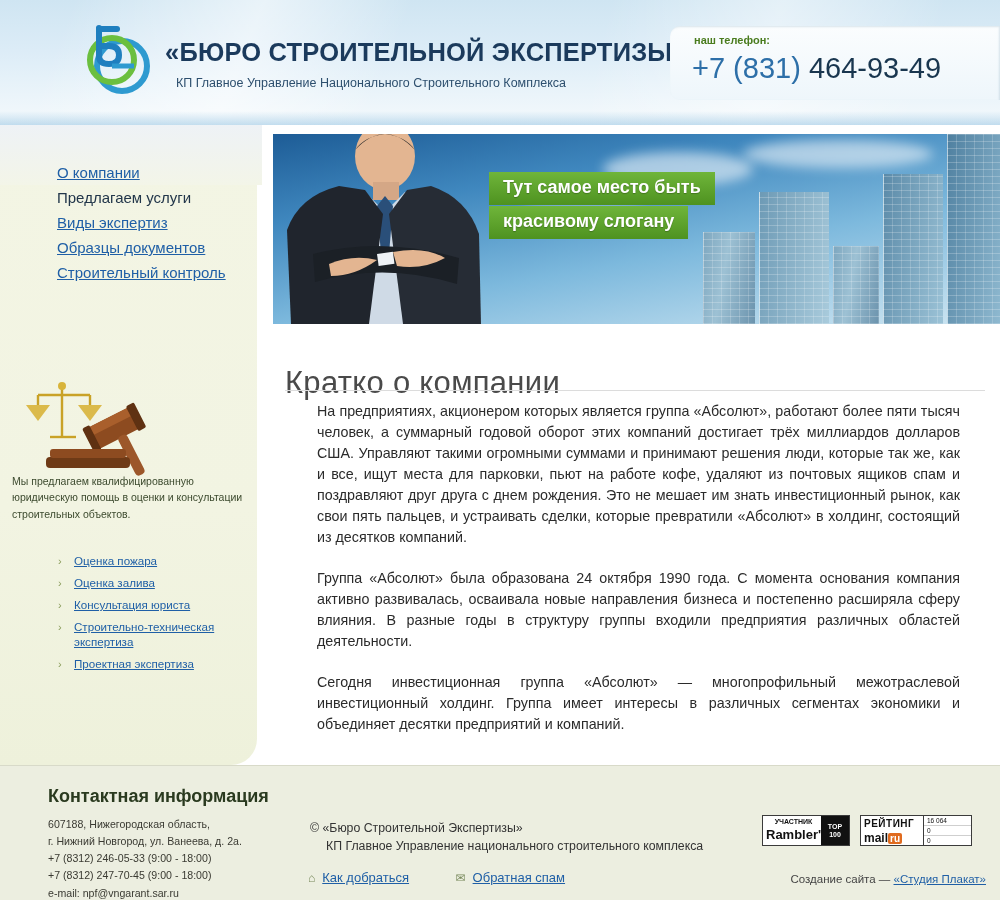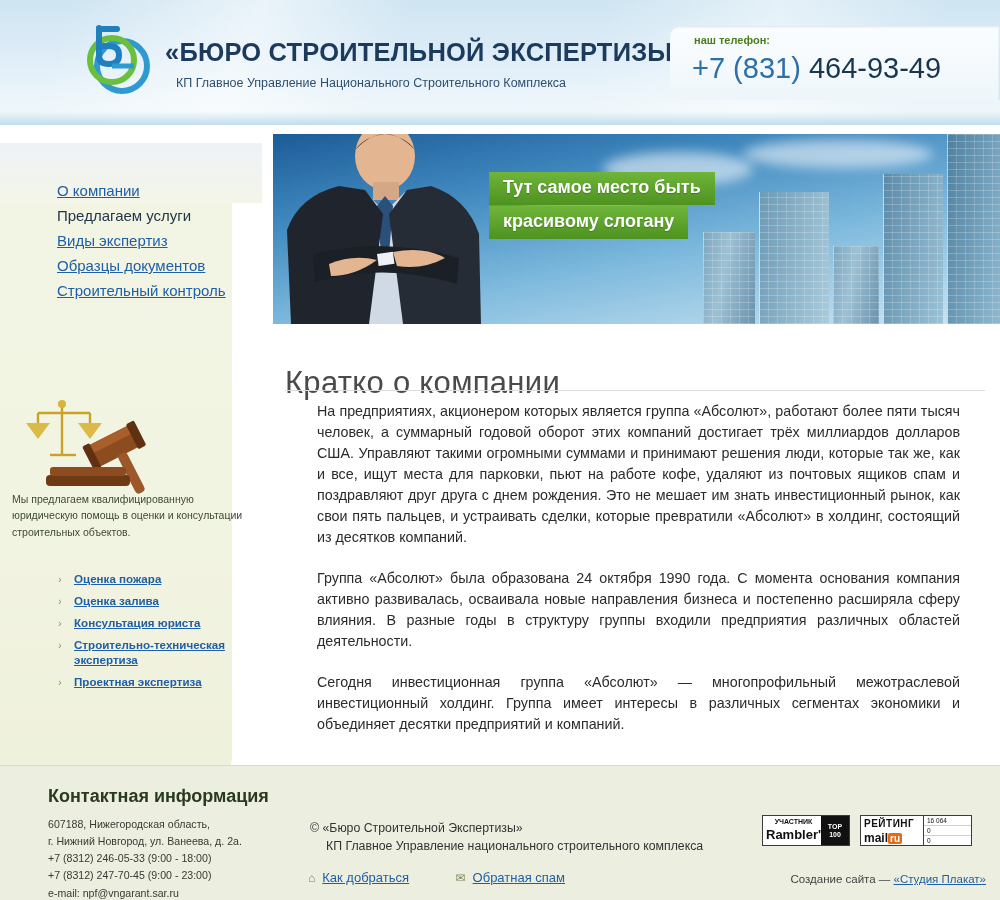--- a/index.html
+++ b/index.html
@@ -64,21 +64,21 @@
     font-size: 11px; color: #4a7c1e; font-weight: bold;
   }
   .phone-number {
     position: absolute; left: 22px; top: 26px;
     font-size: 29px; color: #19364f; white-space: nowrap;
   }
   .phone-number .accent { color: #2d6fa8; }
 
   
   .left-col {
-    position: absolute; left: 0; top: 143px; width: 232px; height: 640px;
+    position: absolute; left: 0; top: 125px; width: 257px; height: 640px;
     background: linear-gradient(180deg, #f3f5e4 0%, #f2f4e2 60%, #eef1db 100%);
     border-bottom-right-radius: 26px;
   }
   .left-col .topfade {
     position: absolute; left: 0; top: 0; width: 262px; height: 60px;
     background: linear-gradient(180deg, #eef2f6 0%, #f3f5e8 100%);
   }
 
   .mainnav {
     position: absolute; left: 57px; top: 40px; width: 200px;
@@ -103,21 +103,21 @@
     position: absolute; left: 18px; top: 412px; width: 232px;
   }
   .service-list li {
     list-style: none; position: relative;
     margin-bottom: 7px; padding-left: 16px;
     font-size: 11.6px; line-height: 1.3;
   }
   .service-list li .bullet {
     position: absolute; left: 0; top: 1px; color: #8a9c5b; font-size: 11px;
   }
-  .service-list a { color: #1f5fa6; text-decoration: underline; font-weight: bold; }
+  .service-list a { color: #1f5fa6; text-decoration: underline; }
 
   
   .hero {
     position: absolute; left: 273px; top: 134px; width: 727px; height: 190px;
     overflow: hidden;
     background: linear-gradient(180deg, #2a6fa8 0%, #5fa8d6 45%, #9fd0e8 100%);
   }
   .hero .sky {
     position: absolute; inset: 0;
     background: linear-gradient(170deg, #1d5c96 0%, #3f87be 28%, #7db9dd 60%, #cfe6f2 100%);
@@ -394,21 +394,21 @@
   <div class="footer">
     <div class="leftpad"></div>
   </div>
 
   <div class="contact-title" style="position: absolute; left: 48px; top: 786px;">Контактная информация</div>
 
   <div class="contact-lines" style="position: absolute; left: 48px; top: 816px;">
     <div>607188, Нижегородская область,</div>
     <div>г. Нижний Новгород, ул. Ванеева, д. 2а.</div>
     <div>+7 (8312) 246-05-33 (9:00 - 18:00)</div>
-    <div>+7 (8312) 247-70-45 (9:00 - 23:00)</div>
+    <div>+7 (8312) 247-70-45 (9:00 - 18:00)</div>
     <div>e-mail: npf@vngarant.sar.ru</div>
   </div>
 
   <div class="copyright" style="position: absolute; left: 310px; top: 820px;">
     <div>© «Бюро Строительной Экспертизы»</div>
     <span class="indent">КП Главное Управление национального строительного комплекса</span>
   </div>
 
   <div class="footer-links">
     <span class="fl-item">

